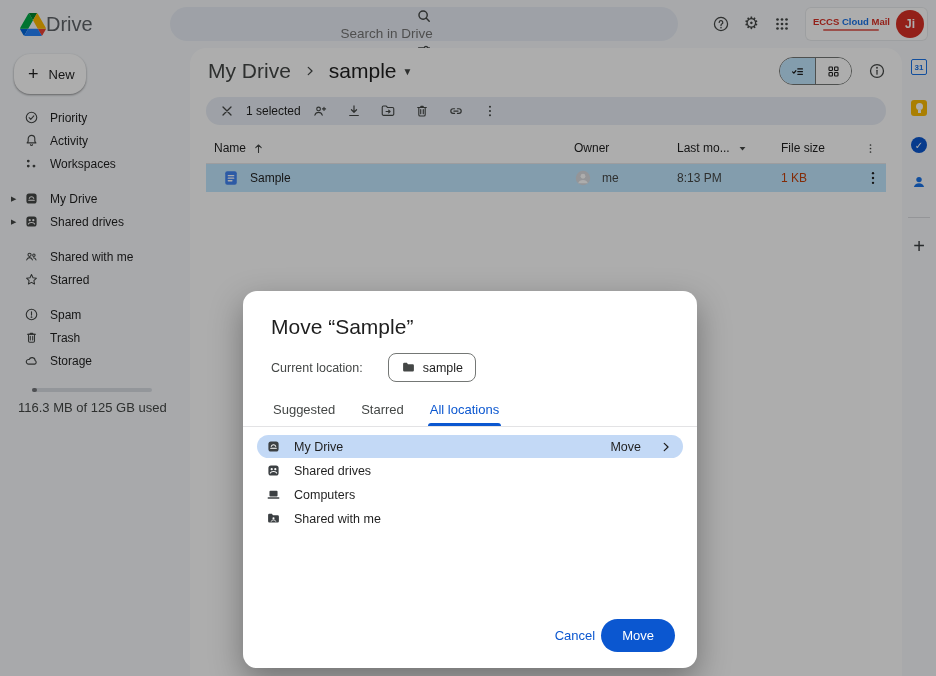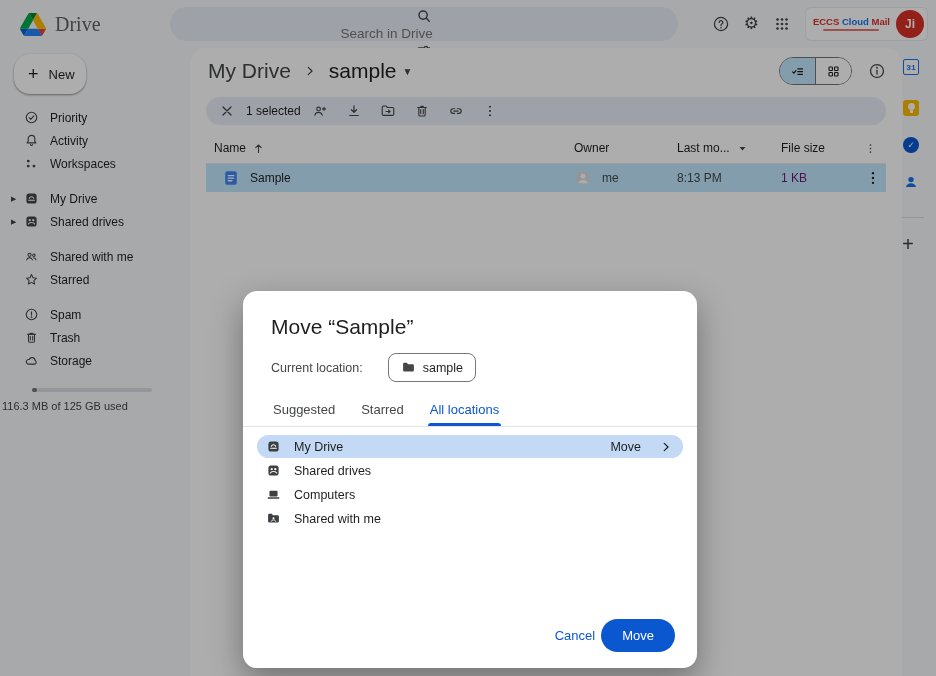--- a/index.html
+++ b/index.html
@@ -2,21 +2,21 @@
 <html><head>
 <meta charset="utf-8">
 <style>
   html,body{margin:0;padding:0;background:#2a2a2a;}
   .app{position:relative;width:936px;height:676px;background:#f8fafd;overflow:hidden;
        font-family:"Liberation Sans","DejaVu Sans",sans-serif;color:#1f1f1f;}
   svg.ic{width:18px;height:18px;flex:none;display:block;}
 
   
   .topbar{position:absolute;top:0;left:0;right:0;height:48px;display:flex;align-items:center;}
-  .brand{display:flex;align-items:center;gap:9px;padding-left:20px;width:170px;box-sizing:border-box;font-family:Liberation Serif, serif;}
+  .brand{display:flex;align-items:center;padding-left:20px;width:170px;box-sizing:border-box;}
   .brand-logo{width:26px;height:23px;}
   .brand-name{font-size:20px;color:#5f6368;}
   .searchbar{display:flex;align-items:center;width:508px;height:34px;background:#e9eef6;
              border-radius:17px;margin-left:0;padding:0 12px;box-sizing:border-box;color:#444746;flex-direction:column;}
   .searchbar input{flex:1;border:none;background:transparent;outline:none;font-size:13.5px;
              color:#444746;margin-left:10px;font-family:inherit;}
   .top-actions{display:flex;align-items:center;gap:14px;margin-left:auto;padding-right:8px;color:#444746;}
   .gear-glyph{font-size:17px;line-height:18px;color:#444746;}
   .acct-badge{display:flex;align-items:center;background:#fff;border-radius:6px;height:34px;
               padding:0 4px 0 8px;gap:6px;box-shadow:0 0 0 1px #e8eaed inset;}
@@ -33,21 +33,21 @@
            font-size:13px;font-weight:500;color:#1f1f1f;padding:0 14px;cursor:pointer;font-family:inherit;}
   .plus-glyph{font-size:18px;line-height:18px;color:#1f1f1f;}
   .nav{display:flex;flex-direction:column;}
   .nav-gap{height:12px;}
   .nav-item{display:flex;align-items:center;height:23px;padding-left:24px;font-size:12px;color:#1f1f1f;
             cursor:pointer;position:relative;}
   .nav-item .ic{width:15px;height:15px;margin-right:11px;color:#444746;}
   .nav-expander{position:absolute;left:11px;font-size:7px;color:#444746;}
   .storage-track{width:120px;height:4px;background:#d9dde3;border-radius:2px;margin:16px 0 8px 32px;position:relative;}
   .storage-fill{position:absolute;left:0;top:0;height:4px;width:5px;background:#74777b;border-radius:2px;}
-  .storage-text{font-size:11px;color:#444746;margin-left:2px;}
+  .storage-text{font-size:13px;color:#444746;margin-left:18px;}
 
   
   .card{position:absolute;left:190px;top:48px;width:712px;bottom:0;background:#fff;
         border-radius:16px 16px 0 0;box-sizing:border-box;padding:0 16px;}
   .crumb-row{display:flex;align-items:center;height:46px;padding-left:2px;}
   .crumb-root{font-size:21px;color:#444746;cursor:pointer;}
   .crumb-sep{margin:0 12px;color:#444746;display:flex;}
   .crumb-sep .ic{width:14px;height:14px;}
   .crumb-cur{font-size:21px;color:#1f1f1f;display:flex;align-items:center;gap:6px;cursor:pointer;}
   .caret{font-size:10px;color:#444746;}
@@ -70,21 +70,21 @@
   .th{display:flex;align-items:flex-end;gap:6px;padding-left:8px;cursor:pointer;}
   .th .ic{width:13px;height:13px;color:#444746;}
   .trow{height:28px;font-size:12px;cursor:pointer;}
   .trow.selected{background:#c2e7ff;}
   .cell{display:flex;align-items:center;gap:10px;padding-left:8px;min-width:0;}
   .cell.first{padding-left:16px;}
   .file-ic{width:15px;height:15px;}
   .owner-av{width:17px;height:17px;}
 
   
-  .rail{position:absolute;right:0;top:48px;width:34px;bottom:0;display:flex;flex-direction:column;font-family:Liberation Mono, monospace;}
+  .rail{position:absolute;right:0;top:48px;width:34px;bottom:0;display:flex;flex-direction:column;align-items:center;}
   .rail-btn{width:18px;height:18px;margin-top:0;cursor:pointer;display:flex;align-items:center;justify-content:center;}
   .g-cal{width:16px;height:16px;background:#fff;border:1.5px solid #1a73e8;border-radius:2px;color:#1a73e8;
          font-size:8px;font-weight:bold;display:flex;align-items:center;justify-content:center;box-sizing:border-box;}
   .g-keep{width:16px;height:16px;background:#fbbc04;border-radius:3px;position:relative;}
   .g-keep:after{content:"";position:absolute;left:4.5px;top:3px;width:7px;height:7px;background:#fff;border-radius:50%;}
   .g-keep:before{content:"";position:absolute;left:6.5px;top:10px;width:3px;height:3px;background:#fff;z-index:1;}
   .g-tasks{width:16px;height:16px;background:#0b57d0;border-radius:50%;color:#fff;font-size:10px;font-weight:bold;
            display:flex;align-items:center;justify-content:center;}
   .g-contact{color:#1a73e8;}
   .rail-div{width:22px;height:1px;background:#dadce0;}
@@ -557,21 +557,21 @@
           <div class="cell">
             <svg class="ic owner-av">
               <use href="#i-owner-avatar"></use>
             </svg>
             <span style="color:#444746">me</span>
           </div>
           <div class="cell">
             <span style="color:#444746">8:13 PM</span>
           </div>
           <div class="cell">
-            <span style="color:#701a75">1 KB</span>
+            <span style="color:#c2410c">1 KB</span>
           </div>
           <div class="cell">
             <svg class="ic">
               <use href="#i-dots"></use>
             </svg>
           </div>
         </div>
       </div>
   </main>
 

